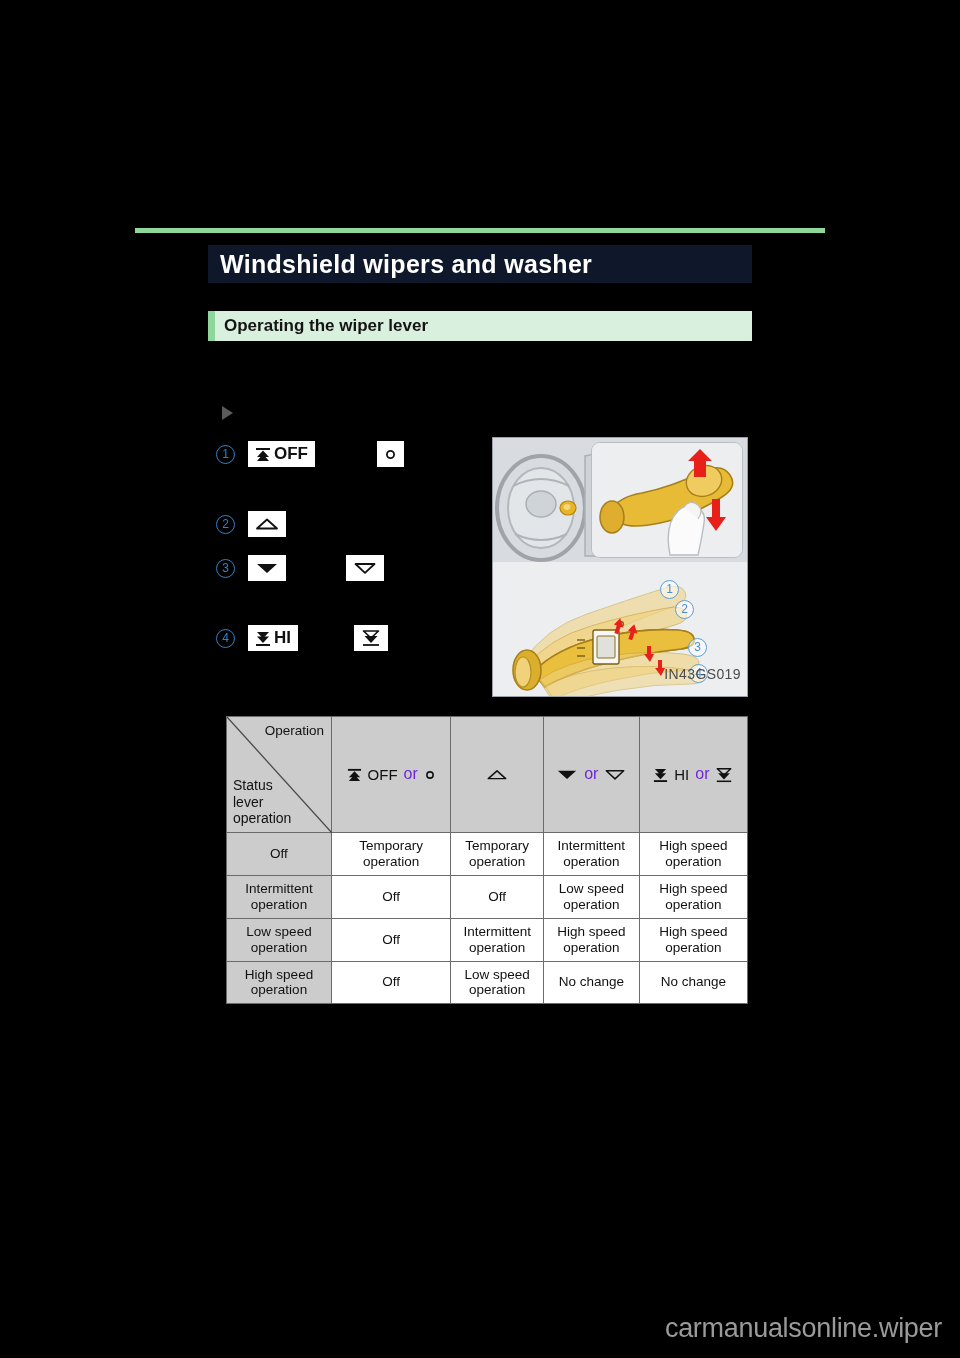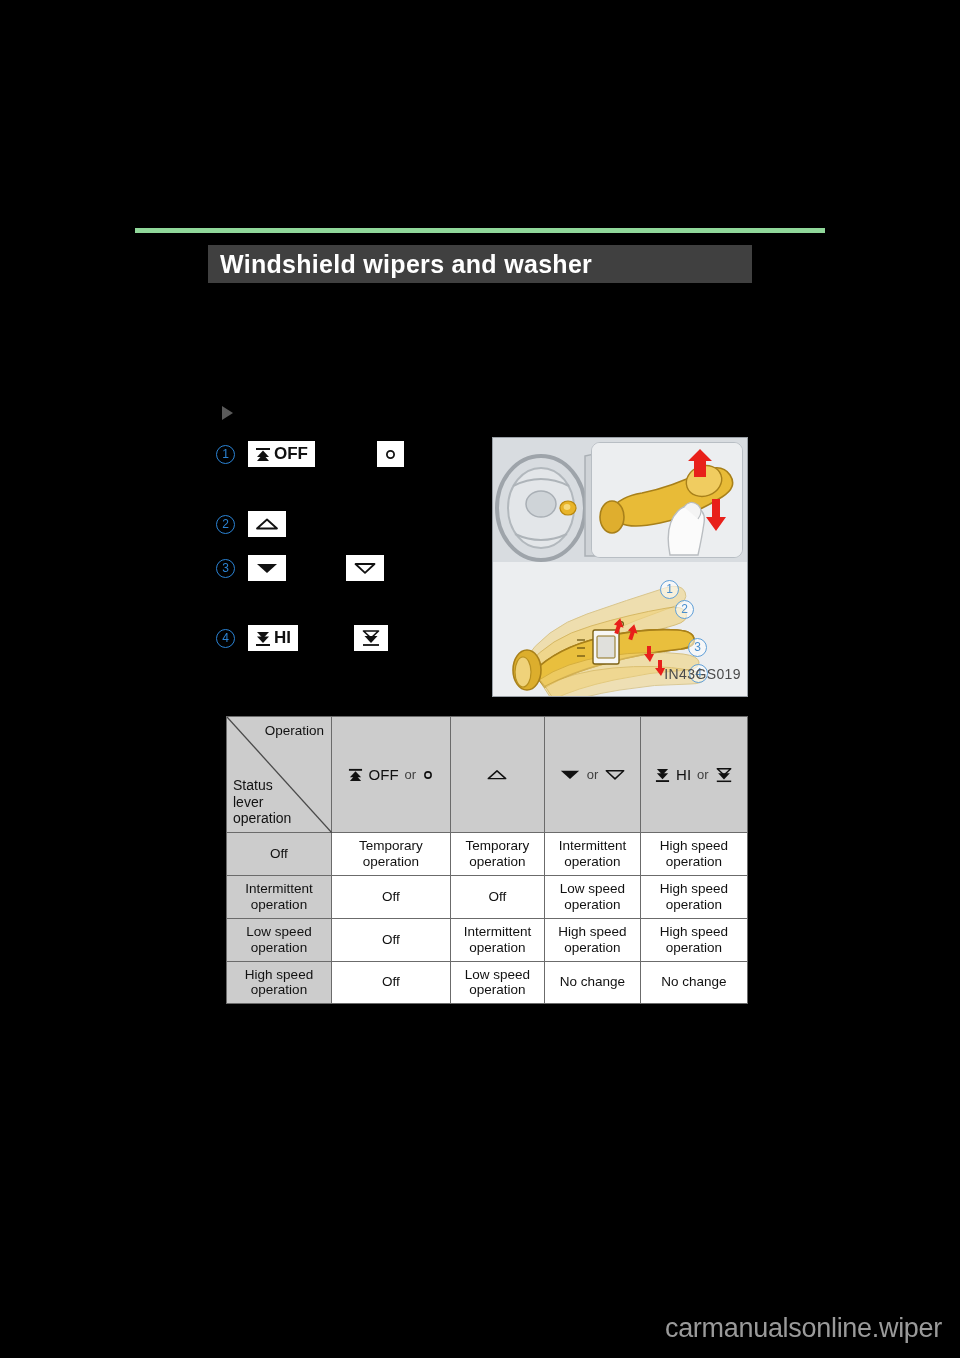--- a/index.html
+++ b/index.html
@@ -22,21 +22,21 @@
     left: 135px; top: 228px;
     width: 690px; height: 5px;
     background: #90d79a;
   }
 
   
   .title-bar {
     position: absolute;
     left: 208px; top: 245px;
     width: 544px; height: 38px;
-    background: #404040;
+    background: #0f172a;
     display: flex; align-items: center;
   }
   .title-bar .title-text {
     color: #ffffff;
     font-size: 25px;
     font-weight: bold;
     letter-spacing: 0.3px;
     padding-left: 12px;
     font-family: "Liberation Sans", sans-serif;
   }
@@ -188,21 +188,21 @@
   }
   .corner-st {
     position: absolute; left: 6px; bottom: 5px;
     font-size: 14px; color: #111; text-align: left;
     line-height: 1.18;
   }
   .hdr-inline {
     display: flex; align-items: center; justify-content: center;
     gap: 6px; white-space: nowrap;
   }
-  .or-txt { font-size: 13px; color: #404040; }
+  .or-txt { font-size: 16px; color: #6d28d9; }
 
   
   .watermark {
     position: absolute;
     right: 18px; bottom: 14px;
     font-size: 27px;
     color: #9a9a9a;
     letter-spacing: -0.3px;
     font-family: "Liberation Sans", sans-serif;
   }
@@ -211,20 +211,24 @@
 <body>
 
 <div id="page">
 
   <div class="top-rule"></div>
 
   <div class="title-bar">
     <span class="title-text">Windshield wipers and washer</span>
   </div>
 
+  <div class="subsection-bar">
+    <span class="subsection-accent"></span>
+    <span class="sub-text">Operating the wiper lever</span>
+  </div>
 
   <div class="bullet-tri"></div>
 
   <div class="num-row" style="left:216px; top:441px;">
     <span class="circ-num">1</span>
     <span class="sym-box">
       <span class="glyph">
         <svg width="16" height="17" viewBox="0 0 16 17">
             <path d="M1 3h14" stroke="#111" stroke-width="2"></path>
             <path d="M8 4.5 L14 11 L2 11 Z" fill="#111"></path>

